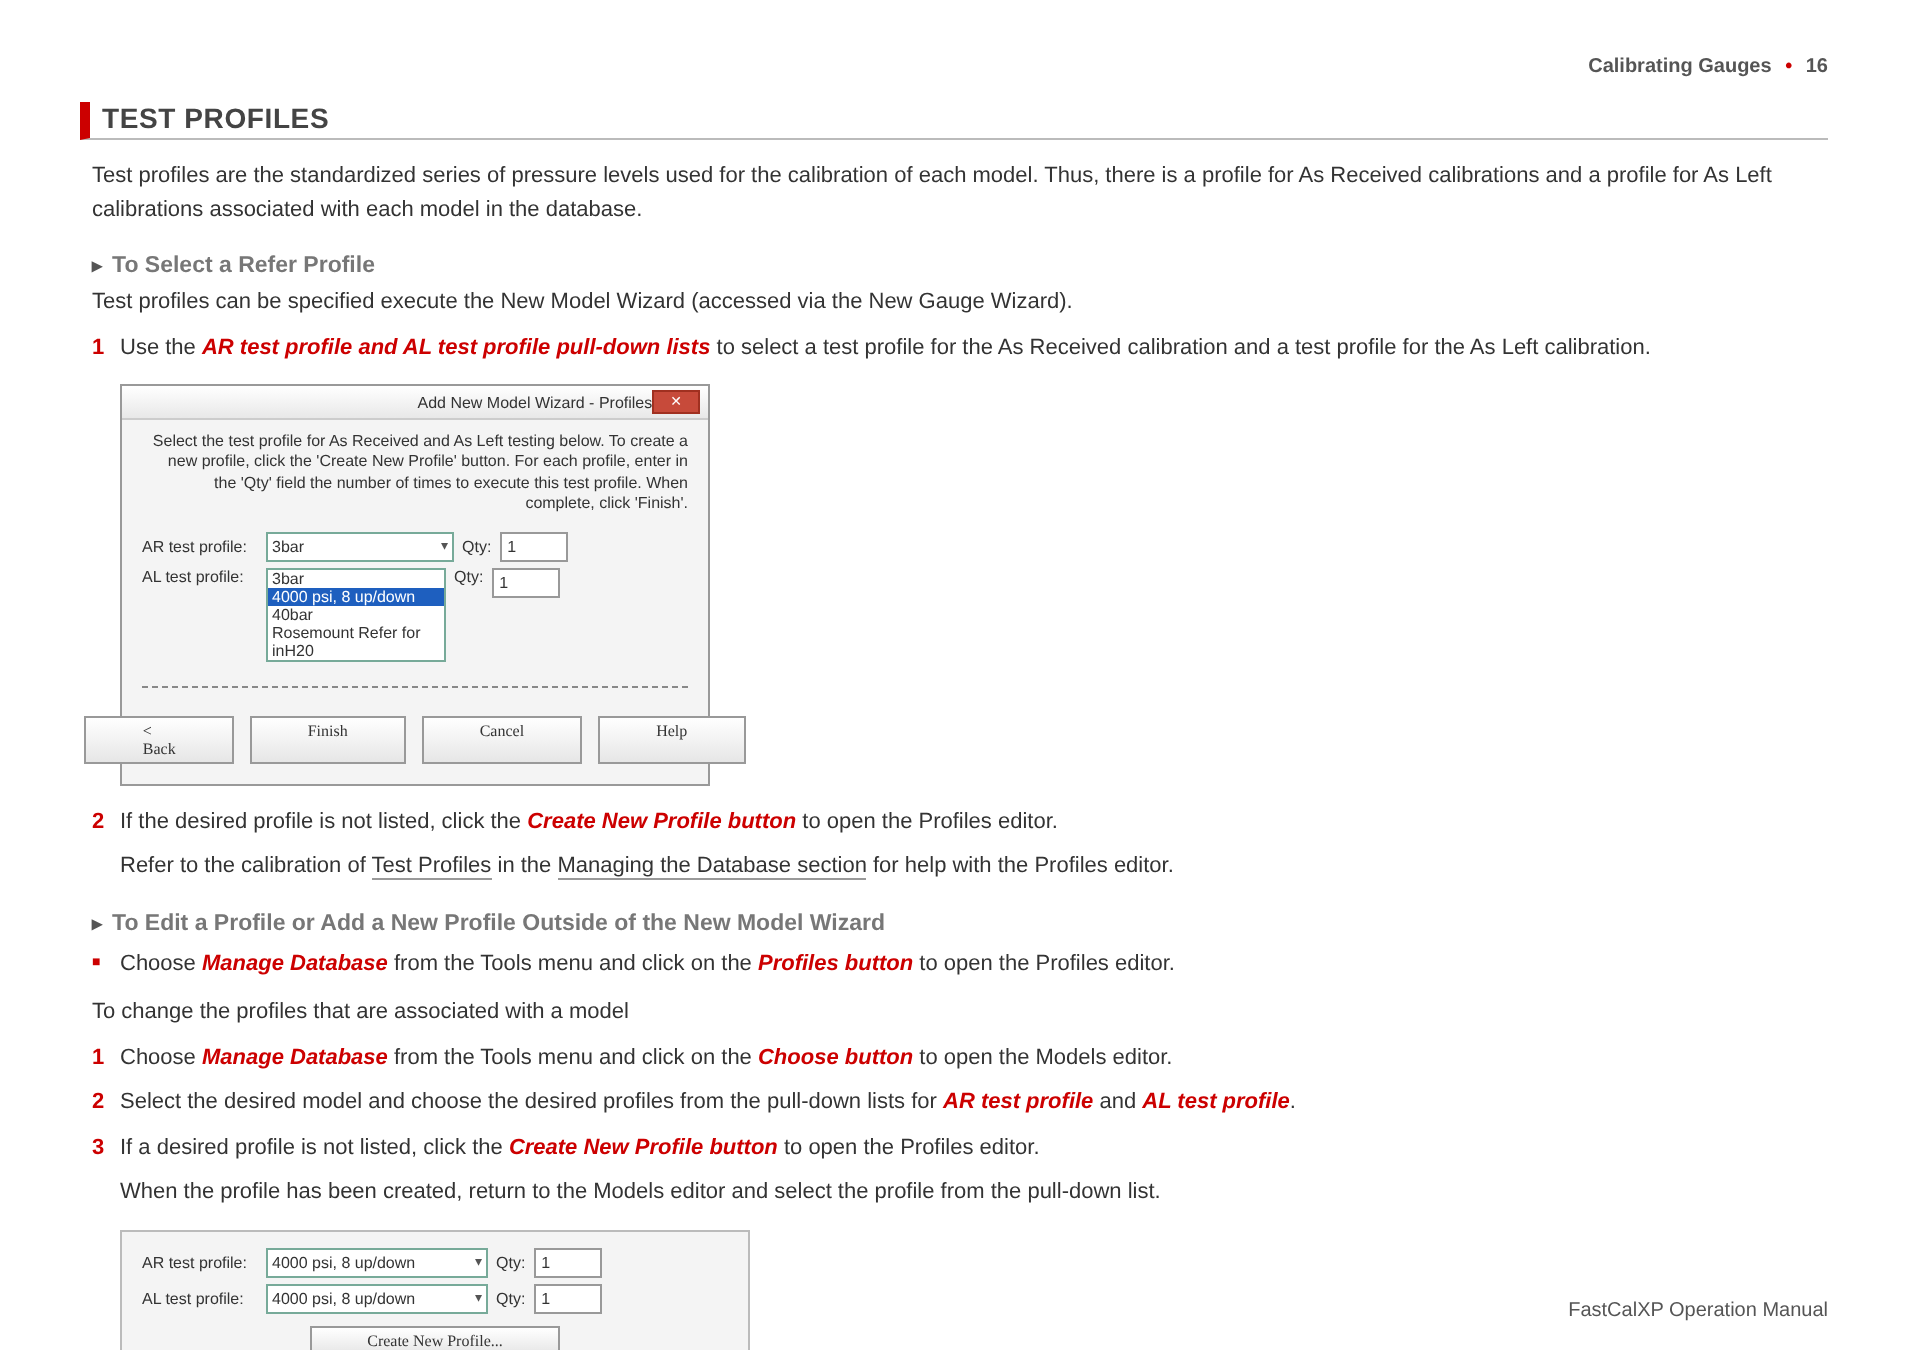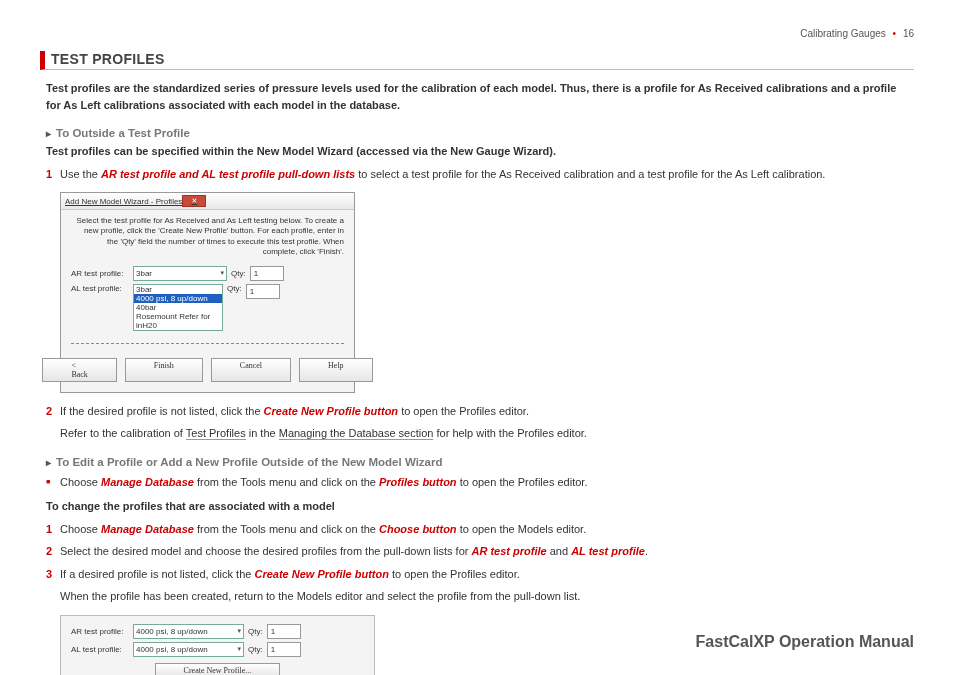--- a/index.html
+++ b/index.html
@@ -11,34 +11,35 @@
     width: 954px;
     height: 675px;
     box-sizing: border-box;
     background: #fff;
   }
   .header-right {
     text-align: right;
     font-size: 10px;
     color: #555;
     margin-bottom: 12px;
+    font-weight: bold;
   }
   .header-right .bullet { color: #c00; margin: 0 4px; }
   .section-title {
     font-size: 14px;
     font-weight: bold;
     color: #444;
     border-left: 5px solid #c00;
     padding-left: 6px;
     border-bottom: 1px solid #bbb;
     padding-bottom: 2px;
     margin-bottom: 10px;
     letter-spacing: 0.3px;
   }
-  .body-text { font-size: 11px; line-height: 1.5; color: #333; margin-left: 6px; font-weight: bold; }
+  .body-text { font-size: 11px; line-height: 1.5; color: #333; margin-left: 6px; }
   .sub-heading {
     font-weight: bold;
     color: #777;
     font-size: 11.5px;
     margin: 14px 0 4px 6px;
   }
   .sub-heading::before {
     content: "▸";
     color: #555;
     margin-right: 5px;
@@ -58,23 +59,22 @@
     margin: 10px 0 10px 20px;
     font-family: Tahoma, sans-serif;
     font-size: 8px;
     background: #f4f4f4;
   }
   .dialog-titlebar {
     background: linear-gradient(#fff,#e8e8e8);
     border-bottom: 1px solid #ccc;
     padding: 2px 4px;
     display: flex;
-    justify-content: flex-start;
+    justify-content: flex-end;
     align-items: center;
-    text-decoration: underline;
   }
   .close-x {
     background: #c74a3a;
     color: #fff;
     font-size: 7px;
     padding: 1px 8px;
     border:1px solid #a03020;
   }
   .dialog-inner { padding: 6px 10px 4px 10px; background:#f4f4f4;}
   .dialog-desc { color:#333; line-height:1.3; margin-bottom:8px;text-align:right;}
@@ -102,42 +102,41 @@
     width: 293px;
     border: 1px solid #bbb;
     margin: 10px 0 0 20px;
     font-family: Tahoma, sans-serif;
     font-size: 8px;
     background: #f4f4f4;
     padding: 8px 10px 10px 10px;
   }
   .footer-right {
     position: absolute;
-    bottom: 24px;
+    bottom: 14px;
     right: 40px;
-    font-size: 16px;
+    font-size: 10px;
     color: #555;
-    font-weight: bold;
   }
 </style>
 </head>
 <body>
 
 <div class="header-right">
   <span>Calibrating Gauges</span>
   <span class="bullet">•</span>
   <span>16</span>
 </div>
 
 <div class="section-title">TEST PROFILES</div>
 
 <div class="body-text">Test profiles are the standardized series of pressure levels used for the calibration of each model. Thus, there is a profile for As Received calibrations and a profile for As Left calibrations associated with each model in the database.</div>
 
-<div class="sub-heading">To Outside a Test Profile</div>
-<div class="body-text">Test profiles can be specified within the New Model Wizard (accessed via the New Gauge Wizard).</div>
+<div class="sub-heading">To Select a Refer Profile</div>
+<div class="body-text">Test profiles can be specified execute the New Model Wizard (accessed via the New Gauge Wizard).</div>
 
 <div class="num-line">
   <span class="num">1</span>
   <span class="txt">
     <span>Use the </span><span class="red-ital">AR test profile and AL test profile pull-down lists</span><span> to select a test profile for the As Received calibration and a test profile for the As Left calibration.</span>
   </span>
 </div>
 
 <div class="dialog-frame">
   <div class="dialog-titlebar">

